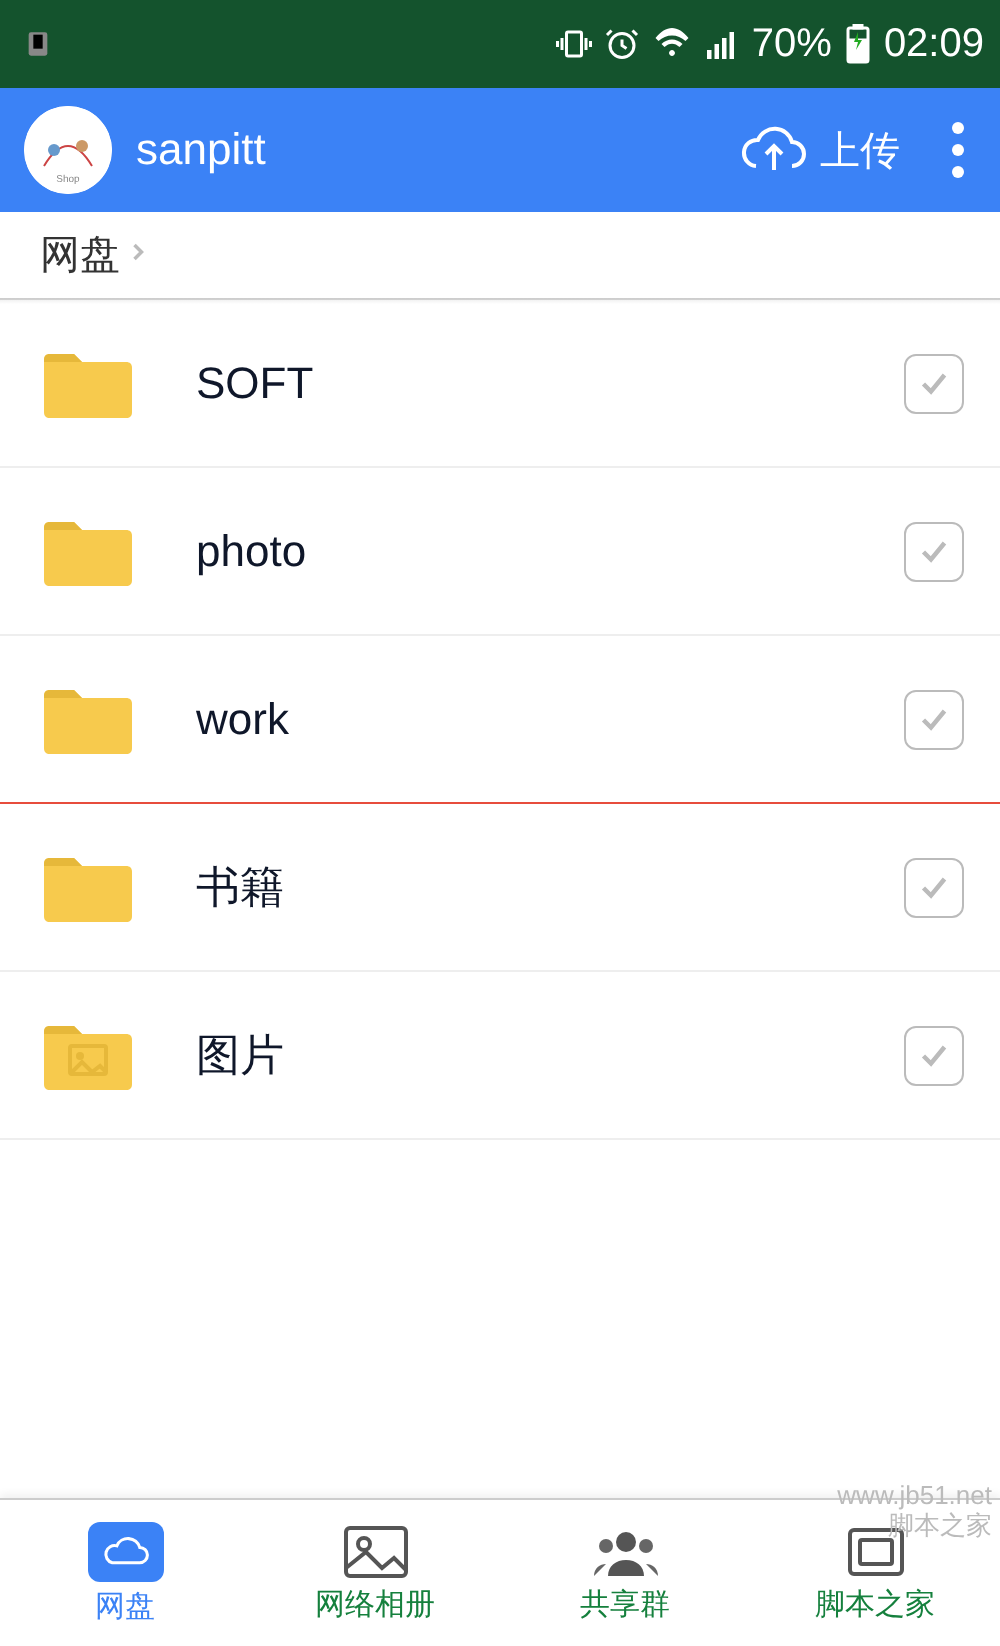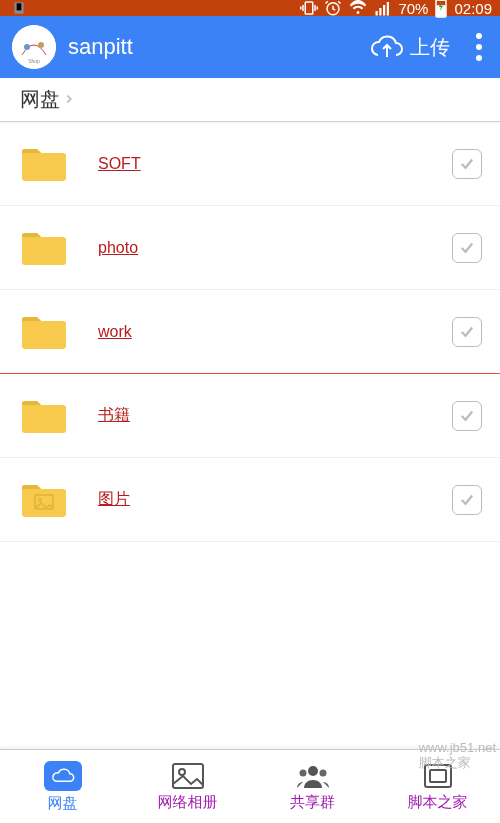--- a/index.html
+++ b/index.html
@@ -1,19 +1,19 @@
 <!DOCTYPE html>
 <html><head>
 <meta charset="utf-8">
 <style>
   * { margin: 0; padding: 0; box-sizing: border-box; }
   body { font-family: Arial, "Microsoft YaHei", sans-serif; width: 500px; height: 823px; overflow: hidden; background: #fff; position: relative; }
 
   
-  .status-bar { height: 16px; background: #c2410c; color: #fff; display: flex; align-items: center; justify-content: flex-end; padding: 0 8px; gap: 6px; font-size: 15px; }
+  .status-bar { height: 44px; background: #14532d; color: #fff; display: flex; align-items: center; justify-content: flex-end; padding: 0 8px; gap: 6px; font-size: 20px; }
   .status-bar .left-icons { margin-right: auto; display: flex; gap: 4px; padding-left: 4px;}
   .status-bar svg { display: block; }
 
   
   .app-header { height: 62px; background: #3b82f6; display: flex; align-items: center; padding: 0 12px; color: #fff; }
   .avatar { width: 44px; height: 44px; border-radius: 50%; background: #fff; display: flex; align-items: center; justify-content: center; margin-right: 12px; position: relative; overflow: hidden;}
   .username { flex: 1; font-size: 22px; }
   .upload-btn { display: flex; align-items: flex-end; gap: 6px; font-size: 20px; margin-right: 20px; }
   .dots { display: flex; flex-direction: column; gap: 5px; padding: 6px;}
   .dots span { width: 6px; height: 6px; background: #fff; border-radius: 50%; }
@@ -21,32 +21,32 @@
   
   .breadcrumb { height: 44px; display: flex; align-items: center; padding-left: 20px; font-size: 20px; color: #333; border-bottom: 1px solid #ddd; position: relative;}
   .breadcrumb .chev { color: #bbb; margin-left: 2px; }
   .breadcrumb-shadow { position: absolute; bottom: -3px; left: 0; right: 0; height: 3px; background: linear-gradient(rgba(0,0,0,0.08), transparent);}
 
   
   .list { }
   .row { height: 84px; display: flex; align-items: center; padding: 0 18px; border-bottom: 1px solid #eee; position: relative;}
   .row.sep-red { border-bottom: 1px solid #e74c3c; }
   .folder-svg { width: 52px; height: 44px; margin-right: 28px; }
-  .row-label { flex: 1; font-size: 16px; color: #b91c1c; text-decoration: underline; }
+  .row-label { flex: 1; font-size: 22px; color: #0f172a; }
   .check { width: 30px; height: 30px; border: 1.5px solid #bbb; border-radius: 6px; display: flex; align-items: center; justify-content: center; color: #bbb;}
   .check svg { width: 18px; height: 18px; }
 
   
   .bottom-nav { position: absolute; bottom: 0; left: 0; right: 0; height: 74px; background: #fff; border-top: 1px solid #ccc; display: flex; box-shadow: 0 -2px 4px rgba(0,0,0,0.06);}
-  .nav-item { flex: 1; display: flex; flex-direction: column; align-items: center; justify-content: center; font-size: 15px; color: #a21caf; gap: 3px;}
+  .nav-item { flex: 1; display: flex; flex-direction: column; align-items: center; justify-content: center; font-size: 15px; color: #15803d; gap: 3px;}
   .nav-item.active { color: #3b82f6; }
   .nav-cloud-box { width: 38px; height: 30px; background: #3b82f6; border-radius: 6px; display: flex; align-items: center; justify-content: center; }
 
   
-  .watermark { position: absolute; right: 0; bottom: 50px; font-size: 13px; color: #bbb; background: rgba(255,255,255,0.0); line-height: 1.2; padding: 2px 4px;}
+  .watermark { position: absolute; right: 0; bottom: 50px; font-size: 13px; color: #bbb; background: rgba(255,255,255,0.0); text-align: right; line-height: 1.2; padding: 2px 4px;}
 </style>
 </head>
 <body>
 
 <div class="status-bar">
   <div class="left-icons">
     <svg width="14" height="14" viewBox="0 0 24 24" fill="#888">
         <rect x="4" y="2" width="16" height="20" rx="2"></rect>
         <rect x="8" y="4" width="8" height="12" fill="#000"></rect>
       </svg>

